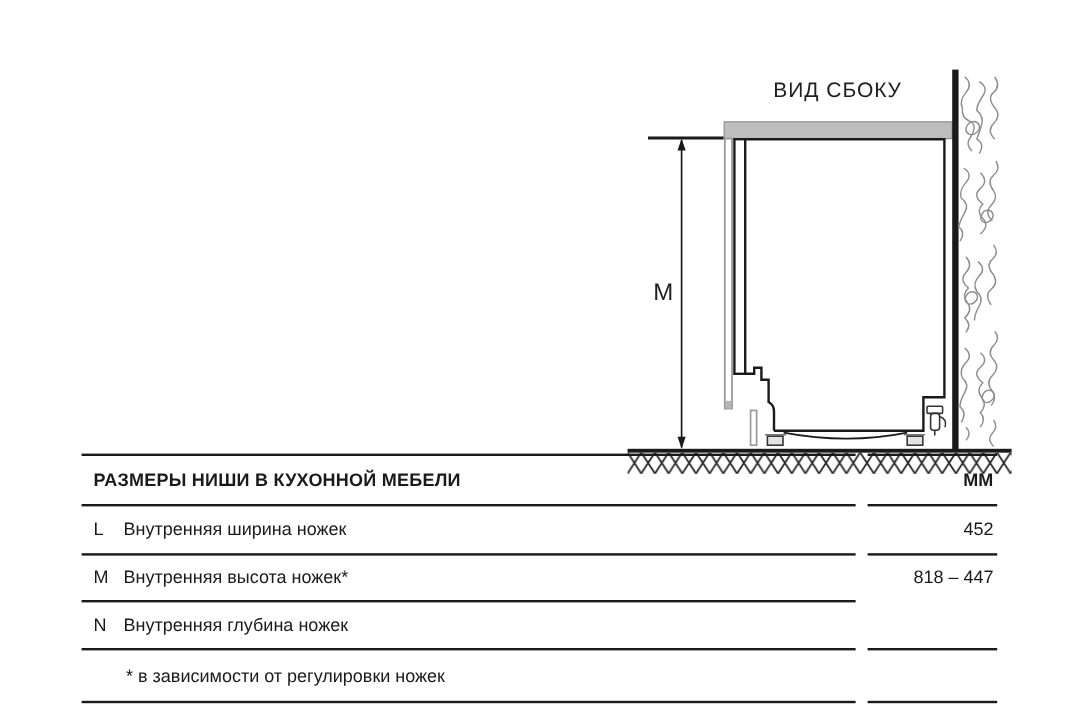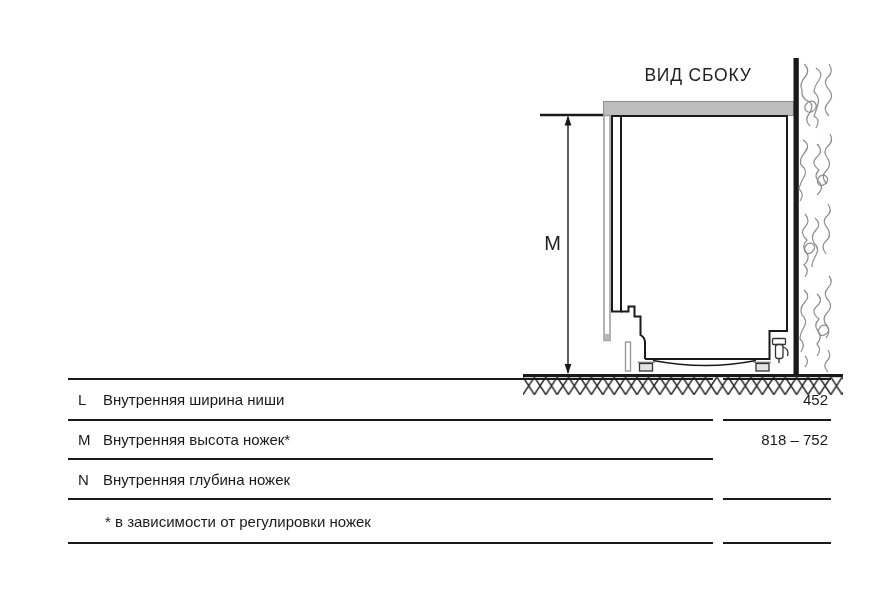--- a/index.html
+++ b/index.html
@@ -101,38 +101,46 @@
       <line x1="556" y1="73" x2="556" y2="329" stroke="#1a1a1a" stroke-width="1.4"></line>
       <polygon points="556,71.5 552.6,81.5 559.4,81.5" fill="#1a1a1a"></polygon>
       <polygon points="556,330 552.6,320 559.4,320" fill="#1a1a1a"></polygon>
       <text class="dg-dim-label" x="549" y="206" text-anchor="end">M</text>
     </g>
   </svg>
 </div>
 
 <div class="spec-table">
 
+  <div class="t-row r-head">
+    <div class="c-main">
+      <span class="t-bold">РАЗМЕРЫ НИШИ В КУХОННОЙ МЕБЕЛИ</span>
+    </div>
+    <div class="c-val">
+      <span class="t-bold">ММ</span>
+    </div>
+  </div>
 
   <div class="t-row r1">
     <div class="c-main">
       <span class="letter">L</span>
-      <span>Внутренняя ширина ниши</span>
+      <span>Внутренняя ширина ножек</span>
     </div>
     <div class="c-val">
       <span>452</span>
     </div>
   </div>
 
   <div class="t-row r2">
     <div class="c-main">
       <span class="letter">M</span>
       <span>Внутренняя высота ножек*</span>
     </div>
     <div class="c-val">
-      <span>818 – 752</span>
+      <span>818 – 447</span>
     </div>
   </div>
 
   <div class="t-row r3">
     <div class="c-main">
       <span class="letter">N</span>
       <span>Внутренняя глубина ножек</span>
     </div>
   </div>
 

